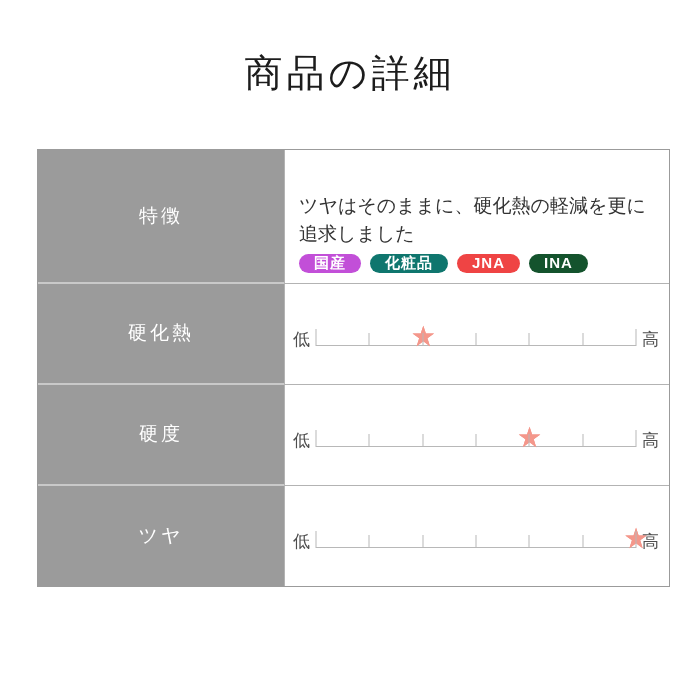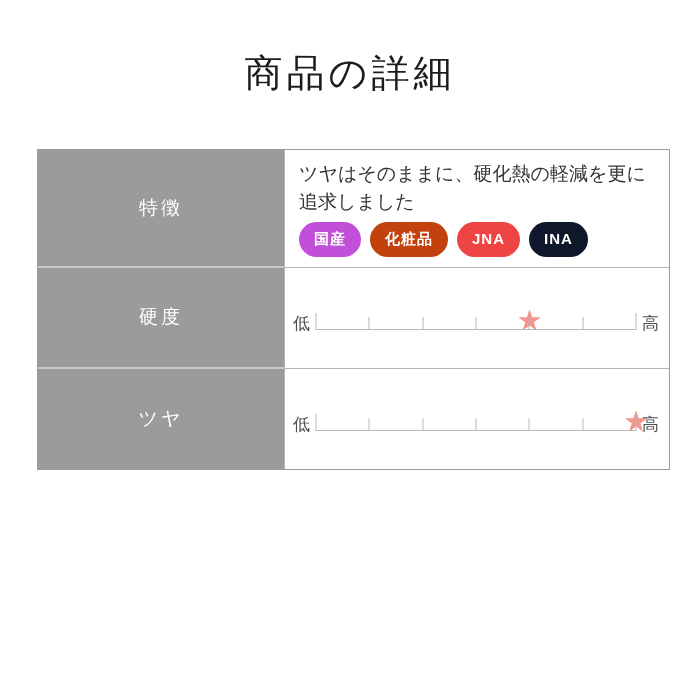--- a/index.html
+++ b/index.html
@@ -39,26 +39,27 @@
     border-bottom:1px solid #b3b3b3;
     height:100px;
   }
   tr:last-child td{border-bottom:none;}
   
   .feature-box{padding:10px 6px 10px 14px;}
   .feature-text{
     font-size:19px;
     line-height:1.45;
     color:#333333;
+    margin-top:32px;
   }
   .badge-row{margin-top:7px;display:flex;gap:9px;align-items:center;}
   .badge{
     display:inline-block;
     border-radius:999px;
-    padding:8px 15px;
+    padding:0 15px;
     color:#ffffff;
     font-size:15px;
     font-weight:bold;
     letter-spacing:1px;
     line-height:1.25;
   }
   
   .scale{
     display:flex;
     align-items:flex-end;
@@ -115,29 +116,49 @@
 <table class="spec">
 
   <tbody>
       <tr>
     <td class="label-cell">特徴</td>
     <td class="value-cell">
       <div class="feature-box">
         <div class="feature-text">ツヤはそのままに、硬化熱の軽減を更に追求しました</div>
         <div class="badge-row">
           <span class="badge" style="background: rgb(194, 79, 216);">国産</span>
-          <span class="badge" style="background: #c2410c;">化粧品</span>
+          <span class="badge" style="background: #0f766e;">化粧品</span>
           <span class="badge" style="background: #ef4444;">JNA</span>
-          <span class="badge" style="background: #0f172a;">INA</span>
+          <span class="badge" style="background: #14532d;">INA</span>
         </div>
       </div>
     </td>
   </tr>
 
 
+  <tr>
+    <td class="label-cell">硬化熱</td>
+    <td class="value-cell">
+      <div class="scale">
+        <span class="scale-label low">低</span>
+        <div class="track">
+          <div class="baseline"></div>
+          <span class="star" style="left: 33.5%; color: rgb(244, 151, 139);">★</span>
+        <div class="tick end" style="left: 0%; background: rgb(184, 184, 184);"></div>
+              <div class="tick" style="left: 16.6667%; background: rgb(184, 184, 184);"></div>
+              <div class="tick" style="left: 33.3333%; background: rgb(184, 184, 184);"></div>
+              <div class="tick" style="left: 50%; background: rgb(184, 184, 184);"></div>
+              <div class="tick" style="left: 66.6667%; background: rgb(184, 184, 184);"></div>
+              <div class="tick" style="left: 83.3333%; background: rgb(184, 184, 184);"></div>
+              <div class="tick end" style="left: 100%; background: rgb(184, 184, 184);"></div>
+            </div>
+        <span class="scale-label high">高</span>
+      </div>
+    </td>
+  </tr>
 
   <tr>
     <td class="label-cell">硬度</td>
     <td class="value-cell">
       <div class="scale">
         <span class="scale-label low">低</span>
         <div class="track">
           <div class="baseline"></div>
           <span class="star" style="left: 66.7%; color: rgb(244, 151, 139);">★</span>
         <div class="tick end" style="left: 0%; background: rgb(184, 184, 184);"></div>

